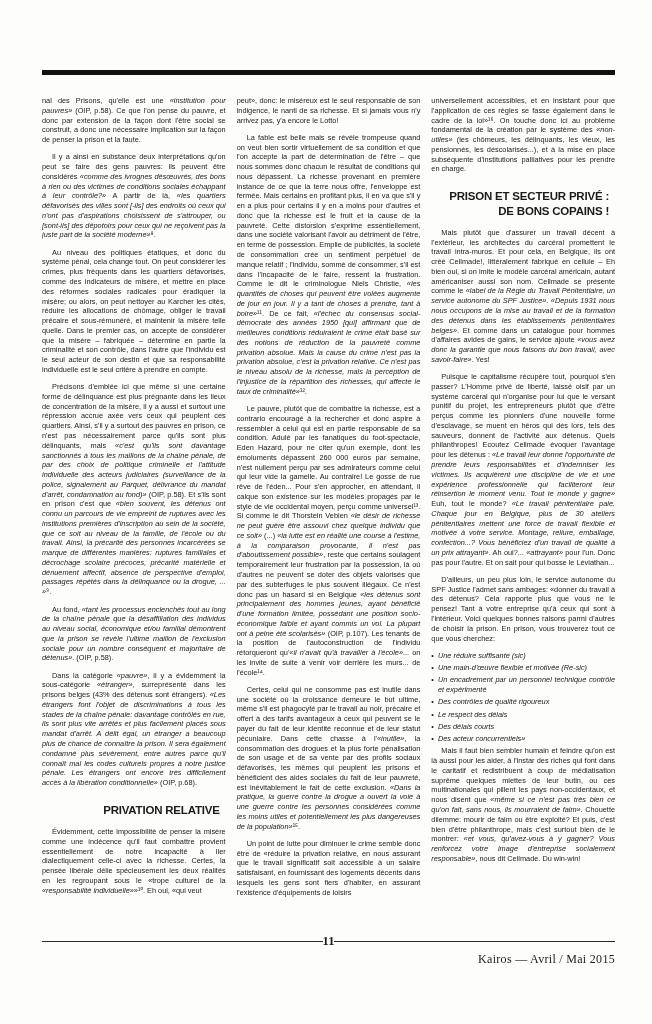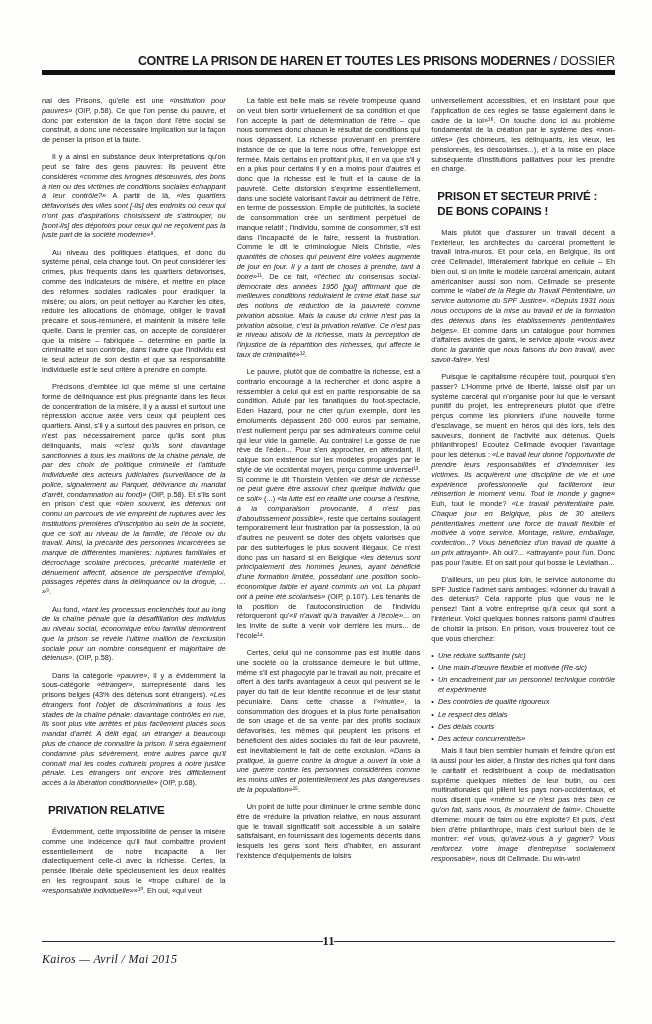--- a/index.html
+++ b/index.html
@@ -10,56 +10,54 @@
   .header .title{font-size:12.5px;font-weight:bold;letter-spacing:-0.3px;}
   .header .section{font-size:12.5px;font-weight:normal;letter-spacing:-0.2px;}
   .header-rule{position:absolute;left:42px;right:37px;top:70px;height:5px;background:#101010;}
   
   .columns{position:absolute;left:42px;right:37px;top:96px;bottom:96px;display:flex;gap:11px;
            overflow:hidden;text-align:justify;}
   .col{flex:1;min-width:0;}
   .para{font-size:7.35px;line-height:1.33;margin:0 0 7.5px;text-indent:10px;
         -webkit-hyphens:auto;hyphens:auto;}
   .para.noindent{text-indent:0;}
-  .subhead{font-size:11.5px;font-weight:bold;text-align:left;margin:15px 6px 10px;
+  .subhead{font-size:11.5px;font-weight:bold;text-align:right;margin:15px 6px 10px;
            line-height:1.25;letter-spacing:-0.2px;}
   .bullet{font-size:7.35px;line-height:1.33;margin:0 0 2.5px;display:flex;gap:4px;
           font-style:italic;}
   .bullet .dot{font-style:normal;flex:0 0 auto;}
   i{font-style:italic;}
   
   .footer{position:absolute;left:42px;right:37px;top:934px;}
   .pageno-row{display:flex;align-items:center;}
   .pageno-row .rule{flex:1;height:1px;background:#2a2a2a;}
   .pageno{font-size:12.5px;font-weight:bold;font-family:"Liberation Serif",serif;}
-  .journal{text-align:left;font-size:12px;font-family:"Liberation Serif",serif;margin-top:3px;
-           letter-spacing:0.3px;font-style:italic;}
+  .journal{text-align:right;font-size:12px;font-family:"Liberation Serif",serif;margin-top:3px;
+           letter-spacing:0.3px;}
 </style>
 </head>
 <body>
 
 <div class="page">
 
-  <div class="header">
-    <span class="title">CONTRE LA PRISON DE HAREN ET TOUTES LES PRISONS MODERNES</span><span class="section"> / DOSSIER</span>
-  </div>
   <div class="header-rule"></div>
 
   <div class="columns">
     <div class="col">
         <p class="para noindent">nal des Prisons, qu'elle est une <i>«institution pour pauvres»</i> (OIP, p.58). Ce que l'on pense du pauvre, et donc par extension de la façon dont l'être social se construit, a donc une nécessaire implication sur la façon de penser la prison et la faute.</p>
         <p class="para">Il y a ainsi en substance deux interprétations qu'on peut se faire des gens pauvres: ils peuvent être considérés <i>«comme des ivrognes désœuvrés, des bons à rien ou des victimes de conditions sociales échappant à leur contrôle?»</i> A partir de là, <i>«les quartiers défavorisés des villes sont [-ils] des endroits où ceux qui n'ont pas d'aspirations choisissent de s'attrouper, ou [sont-ils] des dépotoirs pour ceux qui ne reçoivent pas la juste part de la société moderne»</i>⁸.</p>
         <p class="para">Au niveau des politiques étatiques, et donc du système pénal, cela change tout. On peut considérer les crimes, plus fréquents dans les quartiers défavorisés, comme des indicateurs de misère, et mettre en place des réformes sociales radicales pour éradiquer la misère; ou alors, on peut nettoyer au Karcher les cités, réduire les allocations de chômage, obliger le travail précaire et sous-rémunéré, et maintenir la misère telle quelle. Dans le premier cas, on accepte de considérer que la misère – fabriquée – détermine en partie la criminalité et son contrôle, dans l'autre que l'individu est le seul acteur de son destin et que sa responsabilité individuelle est le seul critère à prendre en compte.</p>
         <p class="para">Précisons d'emblée ici que même si une certaine forme de délinquance est plus prégnante dans les lieux de concentration de la misère, il y a aussi et surtout une répression accrue axée vers ceux qui peuplent ces quartiers. Ainsi, s'il y a surtout des pauvres en prison, ce n'est pas nécessairement parce qu'ils sont plus délinquants, mais <i>«c'est qu'ils sont davantage sanctionnés à tous les maillons de la chaîne pénale, de par des choix de politique criminelle et l'attitude individuelle des acteurs judiciaires (surveillance de la police, signalement au Parquet, délivrance du mandat d'arrêt, condamnation au fond)»</i> (OIP, p.58). Et s'ils sont en prison c'est que <i>«bien souvent, les détenus ont connu un parcours de vie empreint de ruptures avec les institutions premières d'inscription au sein de la société, que ce soit au niveau de la famille, de l'école ou du travail. Ainsi, la précarité des personnes incarcérées se marque de différentes manières: ruptures familiales et décrochage scolaire précoces, précarité matérielle et dénuement affectif, absence de perspective d'emploi, passages répétés dans la délinquance ou la drogue, ... »</i>⁹.</p>
         <p class="para">Au fond, <i>«tant les processus enclenchés tout au long de la chaîne pénale que la désaffiliation des individus au niveau social, économique et/ou familial démontrent que la prison se révèle l'ultime maillon de l'exclusion sociale pour un nombre conséquent et majoritaire de détenus»</i>. (OIP, p.58).</p>
         <p class="para">Dans la catégorie <i>«pauvre»</i>, il y a évidemment la sous-catégorie <i>«étranger»</i>, surreprésenté dans les prisons belges (43% des détenus sont étrangers). <i>«Les étrangers font l'objet de discriminations à tous les stades de la chaîne pénale: davantage contrôlés en rue, ils sont plus vite arrêtés et plus facilement placés sous mandat d'arrêt. A délit égal, un étranger a beaucoup plus de chance de connaître la prison. Il sera également condamné plus sévèrement, entre autres parce qu'il connaît mal les codes culturels propres à notre justice pénale. Les étrangers ont encore très difficilement accès à la libération conditionnelle»</i> (OIP, p.68).</p>
         <h2 class="subhead">PRIVATION RELATIVE</h2>
         <p class="para">Évidemment, cette impossibilité de penser la misère comme une indécence qu'il faut combattre provient essentiellement de notre incapacité à lier dialectiquement celle-ci avec la richesse. Certes, la pensée libérale délie spécieusement les deux réalités en les regroupant sous le «trope culturel de la <i>«responsabilité individuelle»</i>»¹⁰. Eh oui, «qui veut</p>
       </div>
     <div class="col">
+        <p class="para noindent">peut», donc: le miséreux est le seul responsable de son indigence, le nanti de sa richesse. Et si jamais vous n'y arrivez pas, y'a encore le Lotto!</p>
         <p class="para">La fable est belle mais se révèle trompeuse quand on veut bien sortir virtuellement de sa condition et que l'on accepte la part de détermination de l'être – que nous sommes donc chacun le résultat de conditions qui nous dépassent. La richesse provenant en première instance de ce que la terre nous offre, l'enveloppe est fermée. Mais certains en profitant plus, il en va que s'il y en a plus pour certains il y en a moins pour d'autres et donc que la richesse est le fruit et la cause de la pauvreté. Cette distorsion s'exprime essentiellement, dans une société valorisant l'avoir au détriment de l'être, en terme de possession. Emplie de publicités, la société de consommation crée un sentiment perpétuel de manque relatif ; l'individu, sommé de consommer, s'il est dans l'incapacité de le faire, ressent la frustration. Comme le dit le criminologue Niels Christie, <i>«les quantités de choses qui peuvent être volées augmente de jour en jour. Il y a tant de choses à prendre, tant à boire»</i>¹¹. De ce fait, <i>«l'échec du consensus social-démocrate des années 1950 [qui] affirmant que de meilleures conditions réduiraient le crime était basé sur des notions de réduction de la pauvreté comme privation absolue. Mais la cause du crime n'est pas la privation absolue, c'est la privation relative. Ce n'est pas le niveau absolu de la richesse, mais la perception de l'injustice de la répartition des richesses, qui affecte le taux de criminalité»</i>¹².</p>
         <p class="para">Le pauvre, plutôt que de combattre la richesse, est a contrario encouragé à la rechercher et donc aspire à ressembler à celui qui est en partie responsable de sa condition. Adulé par les fanatiques du foot-spectacle, Eden Hazard, pour ne citer qu'un exemple, dont les émoluments dépassent 260 000 euros par semaine, n'est nullement perçu par ses admirateurs comme celui qui leur vide la gamelle. Au contraire! Le gosse de rue rêve de l'éden... Pour s'en approcher, en attendant, il calque son existence sur les modèles propagés par le style de vie occidental moyen, perçu comme universel¹³. Si comme le dit Thorstein Veblen <i>«le désir de richesse ne peut guère être assouvi chez quelque individu que ce soit»</i> (...) <i>«la lutte est en réalité une course à l'estime, à la comparaison provocante, il n'est pas d'aboutissement possible»</i>, reste que certains soulagent temporairement leur frustration par la possession, là où d'autres ne peuvent se doter des objets valorisés que par des subterfuges le plus souvent illégaux. Ce n'est donc pas un hasard si en Belgique <i>«les détenus sont principalement des hommes jeunes, ayant bénéficié d'une formation limitée, possédant une position socio-économique faible et ayant commis un vol. La plupart ont à peine été scolarisés»</i> (OIP, p.107). Les tenants de la position de l'autoconstruction de l'individu rétorqueront qu'<i>«il n'avait qu'à travailler à l'école»</i>... on les invite de suite à venir voir derrière les murs... de l'école¹⁴.</p>
         <p class="para">Certes, celui qui ne consomme pas est inutile dans une société où la croissance demeure le but ultime, même s'il est phagocyté par le travail au noir, précaire et offert à des tarifs avantageux à ceux qui peuvent se le payer du fait de leur identité reconnue et de leur statut pécuniaire. Dans cette chasse à l'<i>«inutile»</i>, la consommation des drogues et la plus forte pénalisation de son usage et de sa vente par des profils sociaux défavorisés, les mêmes qui peuplent les prisons et bénéficient des aides sociales du fait de leur pauvreté, est inévitablement le fait de cette exclusion. <i>«Dans la pratique, la guerre contre la drogue a ouvert la voie à une guerre contre les personnes considérées comme les moins utiles et potentiellement les plus dangereuses de la population»</i>¹⁵.</p>
         <p class="para">Un point de lutte pour diminuer le crime semble donc être de «réduire la privation relative, en nous assurant que le travail significatif soit accessible à un salaire satisfaisant, en fournissant des logements décents dans lesquels les gens sont fiers d'habiter, en assurant l'existence d'équipements de loisirs</p>
       </div>
     <div class="col">
         <p class="para noindent">universellement accessibles, et en insistant pour que l'application de ces règles se fasse également dans le cadre de la loi»¹⁶. On touche donc ici au problème fondamental de la création par le système des <i>«non-utiles»</i> (les chômeurs, les délinquants, les vieux, les pensionnés, les déscolarisés...), et à la mise en place subséquente d'institutions palliatives pour les prendre en charge.</p>
         <h2 class="subhead">PRISON ET SECTEUR PRIVÉ : DE BONS COPAINS !</h2>
         <p class="para">Mais plutôt que d'assurer un travail décent à l'extérieur, les architectes du carcéral promettent le travail intra-muros. Et pour cela, en Belgique, ils ont créé Cellmade!, littéralement fabriqué en cellule – Eh bien oui, si on imite le modèle carcéral américain, autant américaniser aussi son nom. Cellmade se présente comme le <i>«label de la Régie du Travail Pénitentiaire, un service autonome du SPF Justice»</i>. <i>«Depuis 1931 nous nous occupons de la mise au travail et de la formation des détenus dans les établissements pénitentiaires belges»</i>. Et comme dans un catalogue pour hommes d'affaires avides de gains, le service ajoute <i>«vous avez donc la garantie que nous faisons du bon travail, avec savoir-faire»</i>. Yes!</p>
         <p class="para">Puisque le capitalisme récupère tout, pourquoi s'en passer? L'Homme privé de liberté, laissé oisif par un système carcéral qui n'organise pour lui que le versant punitif du projet, les entrepreneurs plutôt que d'être perçus comme les pionniers d'une nouvelle forme d'esclavage, se muent en héros qui dès lors, tels des sauveurs, donnent de l'activité aux détenus. Quels philanthropes! Ecoutez Cellmade évoquer l'avantage pour les détenus : <i>«Le travail leur donne l'opportunité de prendre leurs responsabilités et d'indemniser les victimes. Ils acquièrent une discipline de vie et une expérience professionnelle qui faciliteront leur réinsertion le moment venu. Tout le monde y gagne»</i> Euh, tout le monde? <i>«Le travail pénitentiaire paie. Chaque jour en Belgique, plus de 30 ateliers pénitentiaires mettent une force de travail flexible et motivée à votre service. Montage, reliure, emballage, confection...? Vous bénéficiez d'un travail de qualité à un prix attrayant»</i>. Ah oui?... <i>«attrayant»</i> pour l'un. Donc pas pour l'autre. Et on sait pour qui bosse le Léviathan...</p>

